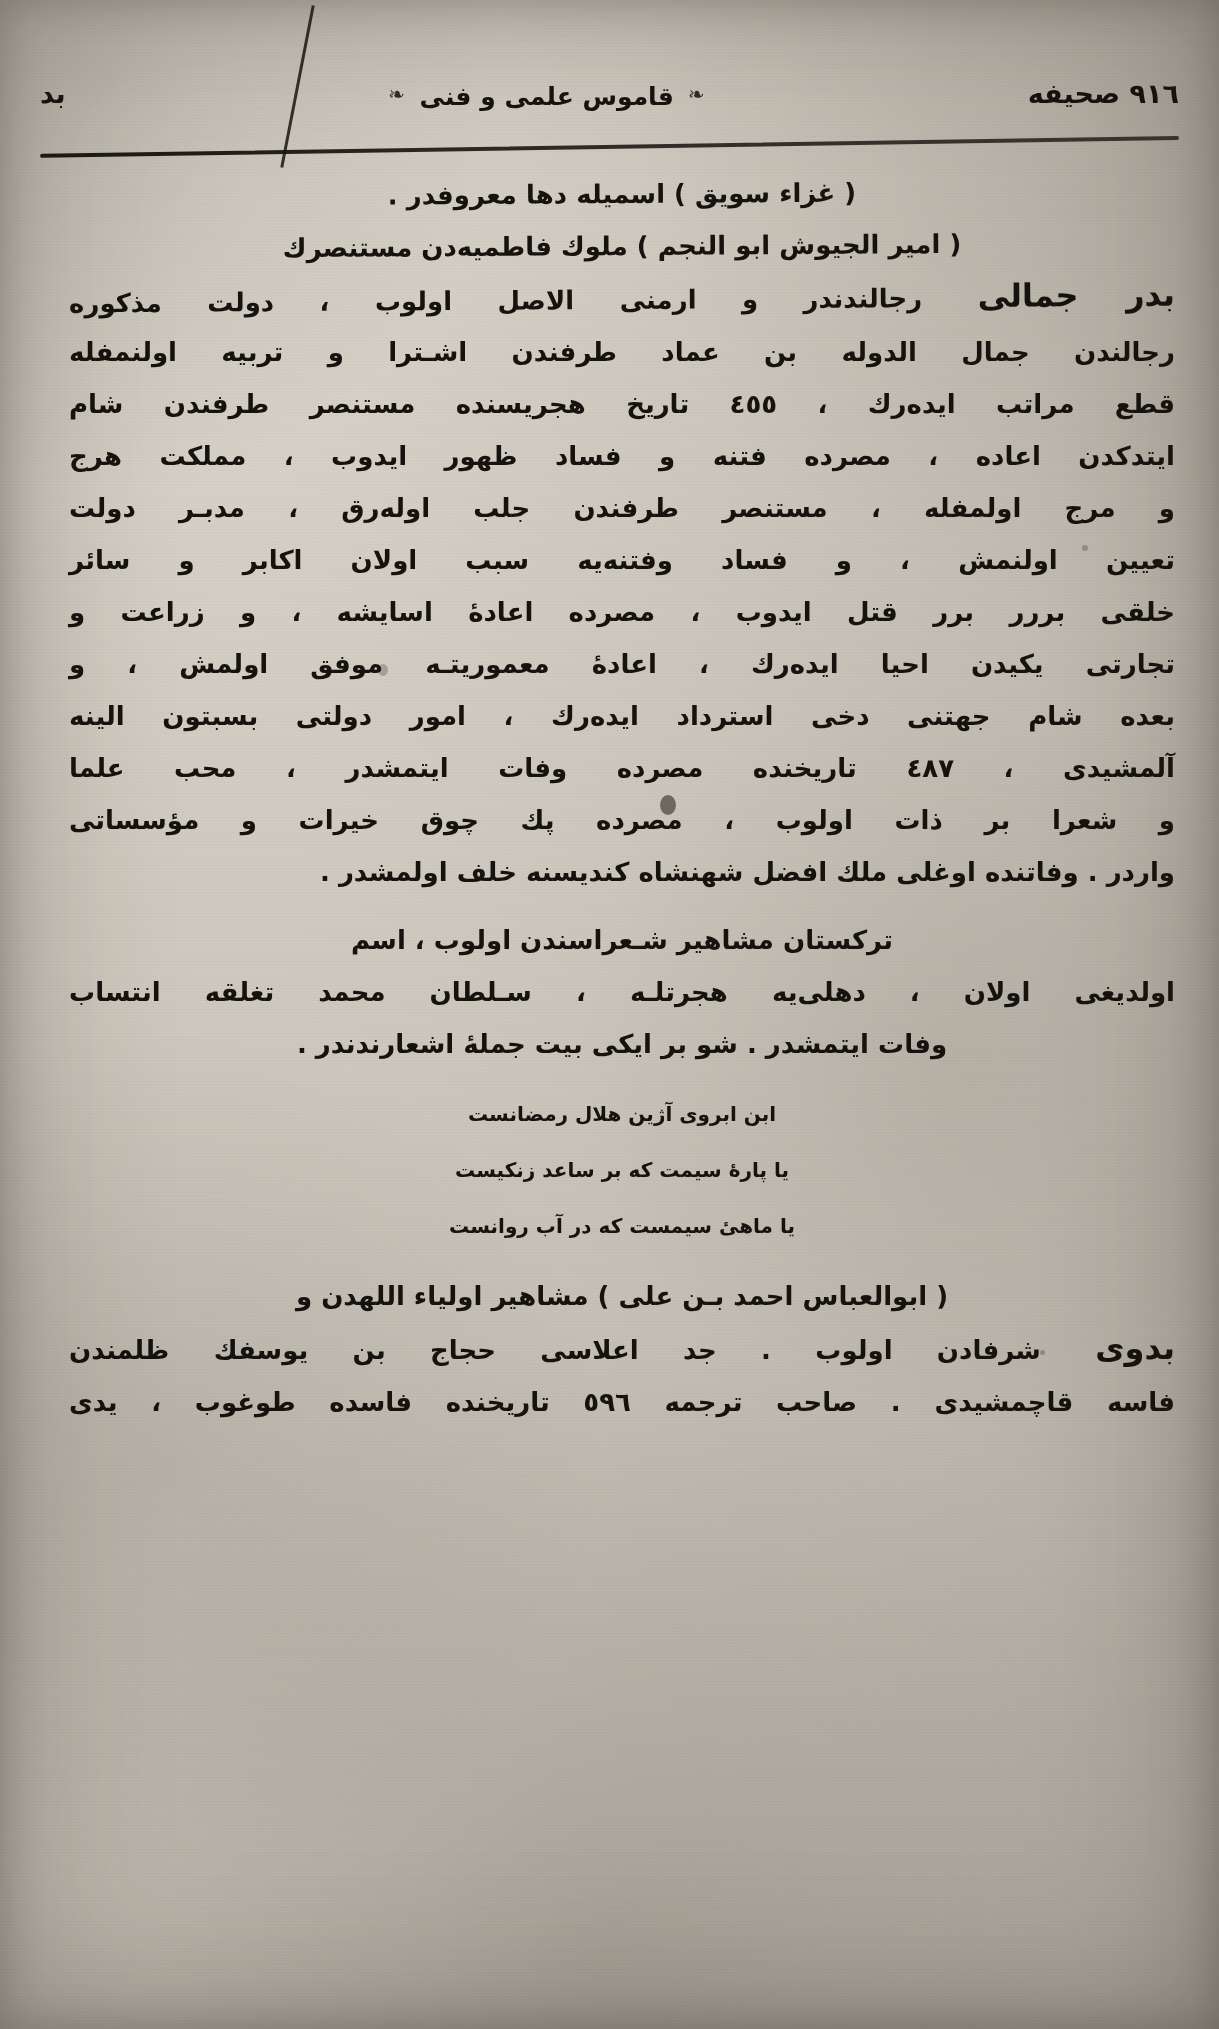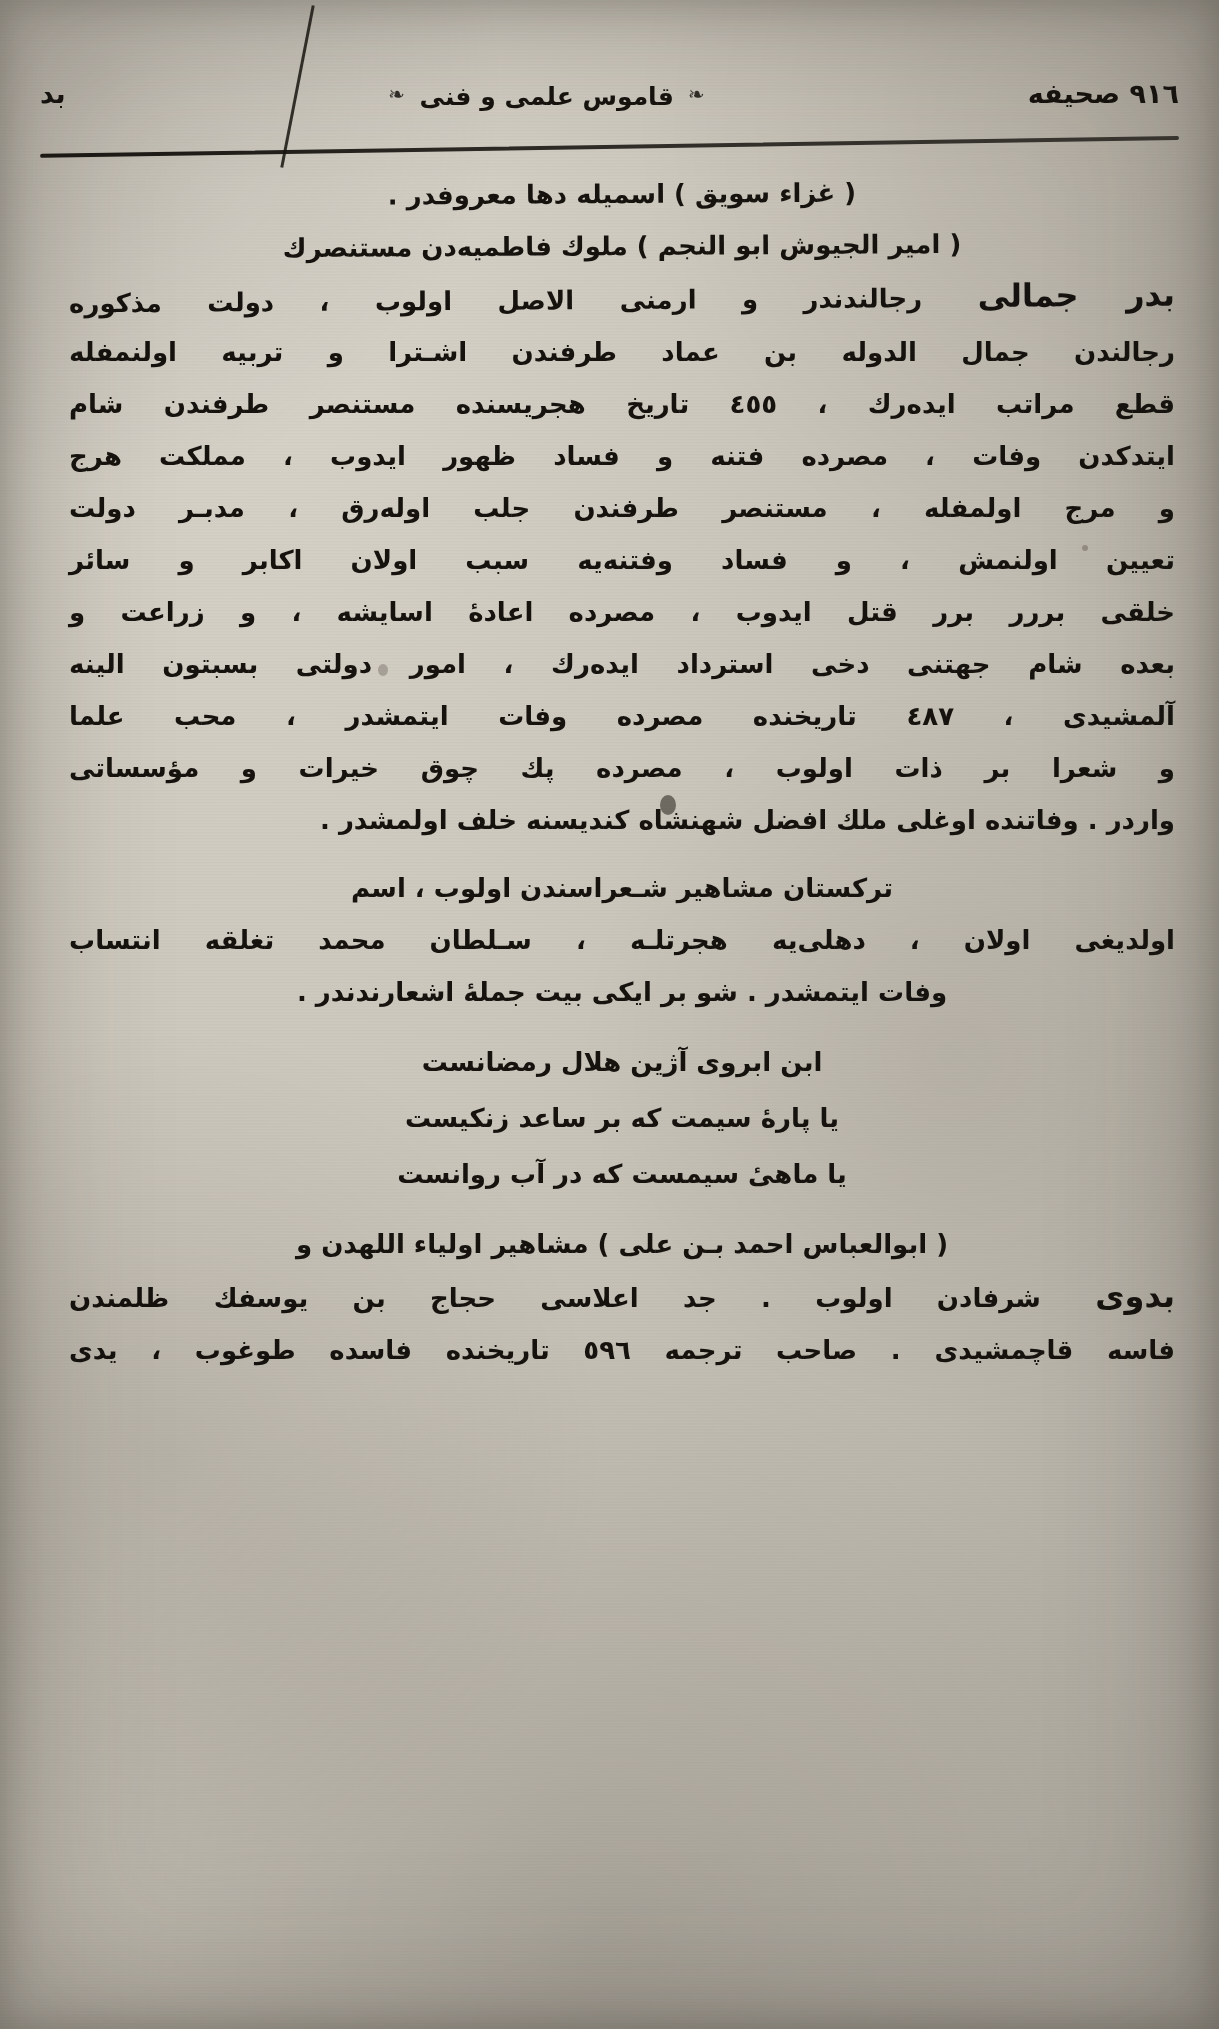--- a/index.html
+++ b/index.html
@@ -110,21 +110,21 @@
     font-weight: 700;
     letter-spacing: 1px;
     margin-left: 10px;
   }
   .center {
     text-align: center;
   }
   .gap-sm { height: 16px; }
   .verse {
     text-align: center;
-    font-size: 26px;
+    font-size: 20px;
     line-height: 56px;
     font-weight: 600;
     letter-spacing: .6px;
   }
   .para-justify {
     text-align: justify;
     text-align-last: justify;
   }
   .para-last-right {
     text-align: justify;
@@ -177,30 +177,33 @@
       <span class="lead">بدر جمالى</span>
       <span>رجالندندر و ارمنى الاصل اولوب ، دولت مذكوره</span>
     </p>
     <p class="para para-justify">
       <span>رجالندن جمال الدوله بن عماد طرفندن اشـترا و تربيه اولنمفله</span>
     </p>
     <p class="para para-justify">
       <span>قطع مراتب ايدەرك ، ٤٥٥ تاريخ هجريسنده مستنصر طرفندن شام</span>
     </p>
     <p class="para para-justify">
-      <span>ايتدكدن وفات ، مصرده فتنه و فساد ظهور ايدوب ، مملكت هرج</span>
+      <span>ايتدكدن اعاده ، مصرده فتنه و فساد ظهور ايدوب ، مملكت هرج</span>
     </p>
     <p class="para para-justify">
       <span>و مرج اولمفله ، مستنصر طرفندن جلب اولەرق ، مدبـر دولت</span>
     </p>
     <p class="para para-justify">
       <span>تعيين اولنمش ، و فساد وفتنه‌يه سبب اولان اكابر و سائر</span>
     </p>
     <p class="para para-justify">
       <span>خلقى بررر برر قتل ايدوب ، مصرده اعادهٔ اسايشه ، و زراعت و</span>
+    </p>
+    <p class="para para-justify">
+      <span>تجارتى يكيدن احيا ايدەرك ، اعادهٔ معموريتـه موفق اولمش ، و</span>
     </p>
     <p class="para para-justify">
       <span>بعده شام جهتنى دخى استرداد ايدەرك ، امور دولتى بسبتون الينه</span>
     </p>
     <p class="para para-justify">
       <span>آلمشيدى ، ٤٨٧ تاريخنده مصرده وفات ايتمشدر ، محب علما</span>
     </p>
     <p class="para para-justify">
       <span>و شعرا بر ذات اولوب ، مصرده پك چوق خيرات و مؤسساتى</span>
     </p>

